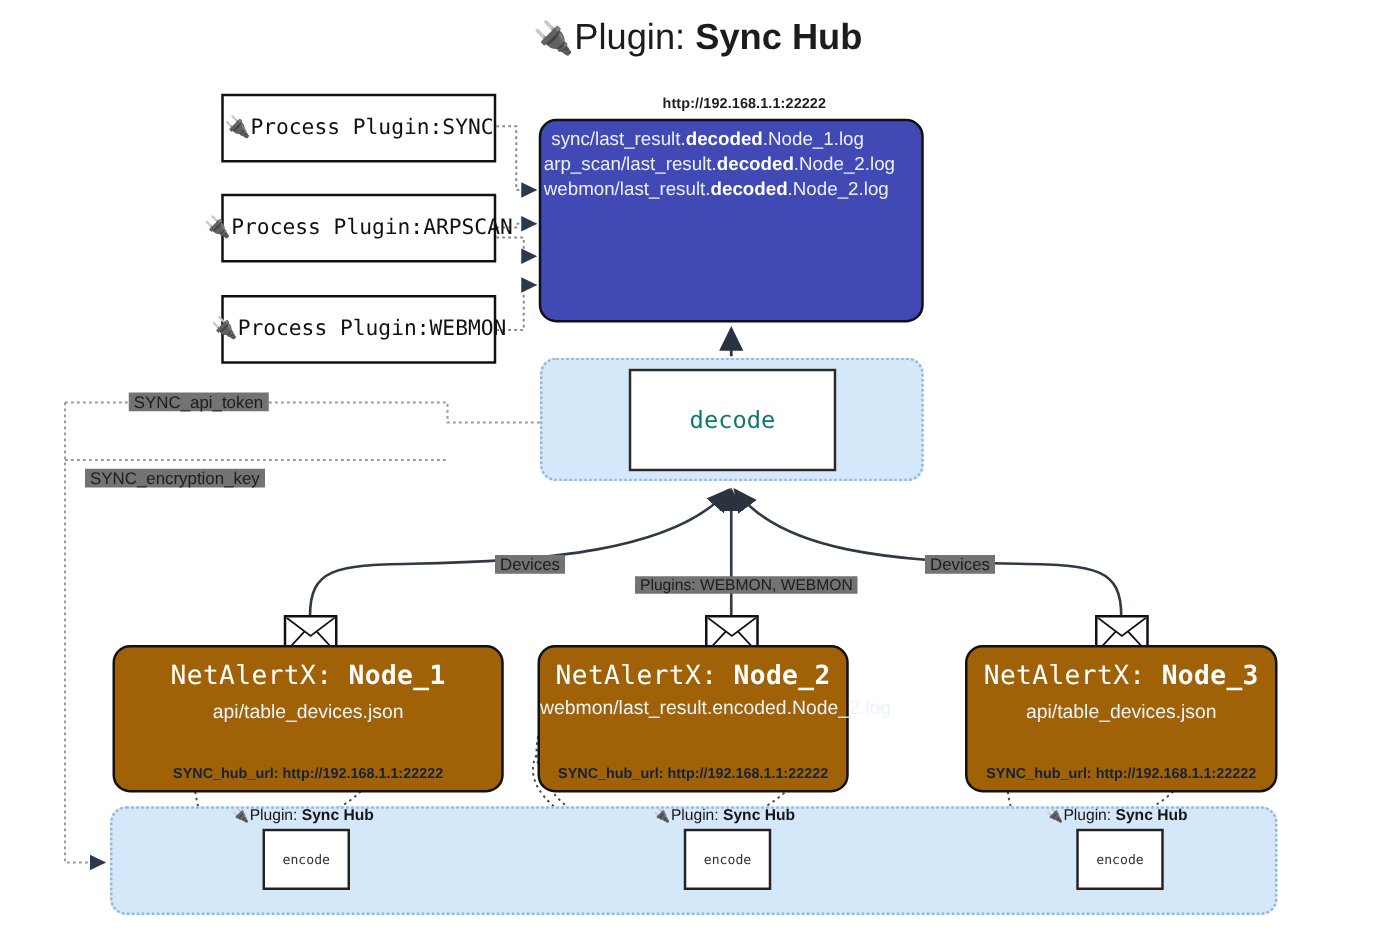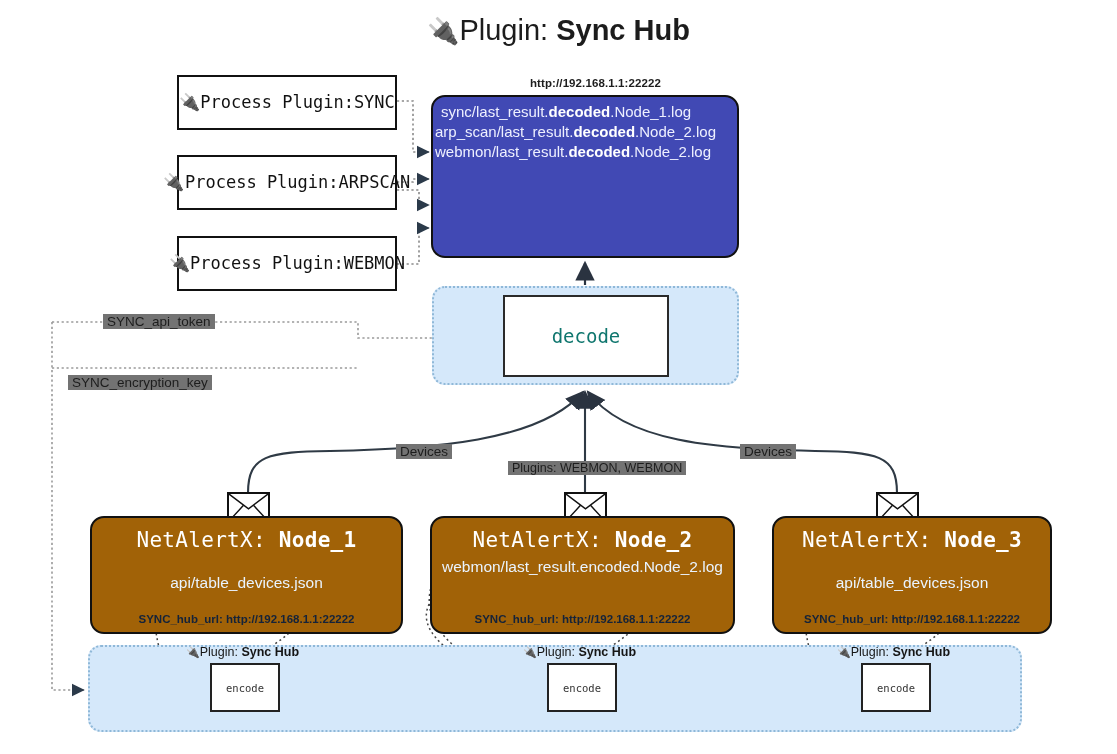--- a/index.html
+++ b/index.html
@@ -39,21 +39,21 @@
   
   .wlabel{position:absolute;background:#737373;font-size:13.5px;color:#1d1d1d;padding:0 4px;white-space:nowrap;}
   .wlabel.small{font-size:12.5px;}
 
   
   .node{position:absolute;top:515px;height:118px;background:#a16207;border:2.5px solid #111;border-radius:14px;
         box-sizing:border-box;}
   .node .ntitle{font-family:"DejaVu Sans Mono","Liberation Mono",monospace;font-size:21px;color:#fff;
         text-align:center;margin-top:10px;letter-spacing:.3px;}
   .node .ntitle b{font-weight:bold;}
-  .node .nline{color:#eaf4ff;font-size:15.5px;text-align:center;margin-top:22px;white-space:nowrap;}
+  .node .nline{color:#eaf4ff;font-size:15.5px;text-align:center;margin-top:9px;white-space:nowrap;}
   .node .nline.two{margin-top:6px;}
   .node .nurl{position:absolute;left:0;right:0;bottom:7px;text-align:center;font-size:11.5px;font-weight:bold;color:#14233a;}
 
   
   .env{position:absolute;width:43px;height:31px;background:#fff;border:2px solid #111;box-sizing:border-box;}
   .env svg{display:block;width:100%;height:100%;}
 
   
   .band{position:absolute;left:88px;top:645px;width:934px;height:87px;background:#d5e8fa;
         border:2px dotted #8fb8d8;border-radius:13px;box-sizing:border-box;}
@@ -162,27 +162,27 @@
         <path d="M0,31 L16,13 M43,31 L27,13" fill="none" stroke="#111" stroke-width="1.6"></path>
       </svg>
   </div>
 
   <div class="node" style="left:90px;top:516px;width:313px;">
     <div class="ntitle"><span>NetAlertX: </span><b>Node_1</b></div>
     <div class="nline">api/table_devices.json</div>
     <div class="nurl">SYNC_hub_url: http://192.168.1.1:22222</div>
   </div>
 
-  <div class="node" style="left:430px;top:516px;width:305px;">
+  <div class="node" style="left:430px;top:516px;width:249px;">
     <div class="ntitle"><span>NetAlertX: </span><b>Node_2</b></div>
     <div class="nline two">webmon/last_result.encoded.Node_2.log</div>
     <div class="nurl">SYNC_hub_url: http://192.168.1.1:22222</div>
   </div>
 
-  <div class="node" style="left:772px;top:516px;width:280px;">
+  <div class="node" style="left:772px;top:516px;width:250px;">
     <div class="ntitle"><span>NetAlertX: </span><b>Node_3</b></div>
     <div class="nline">api/table_devices.json</div>
     <div class="nurl">SYNC_hub_url: http://192.168.1.1:22222</div>
   </div>
 
   <div class="band"></div>
 
   <div class="plabel" style="left:186px;">
     <span class="plug">🔌</span><span>Plugin: </span><b>Sync Hub</b>
   </div>

